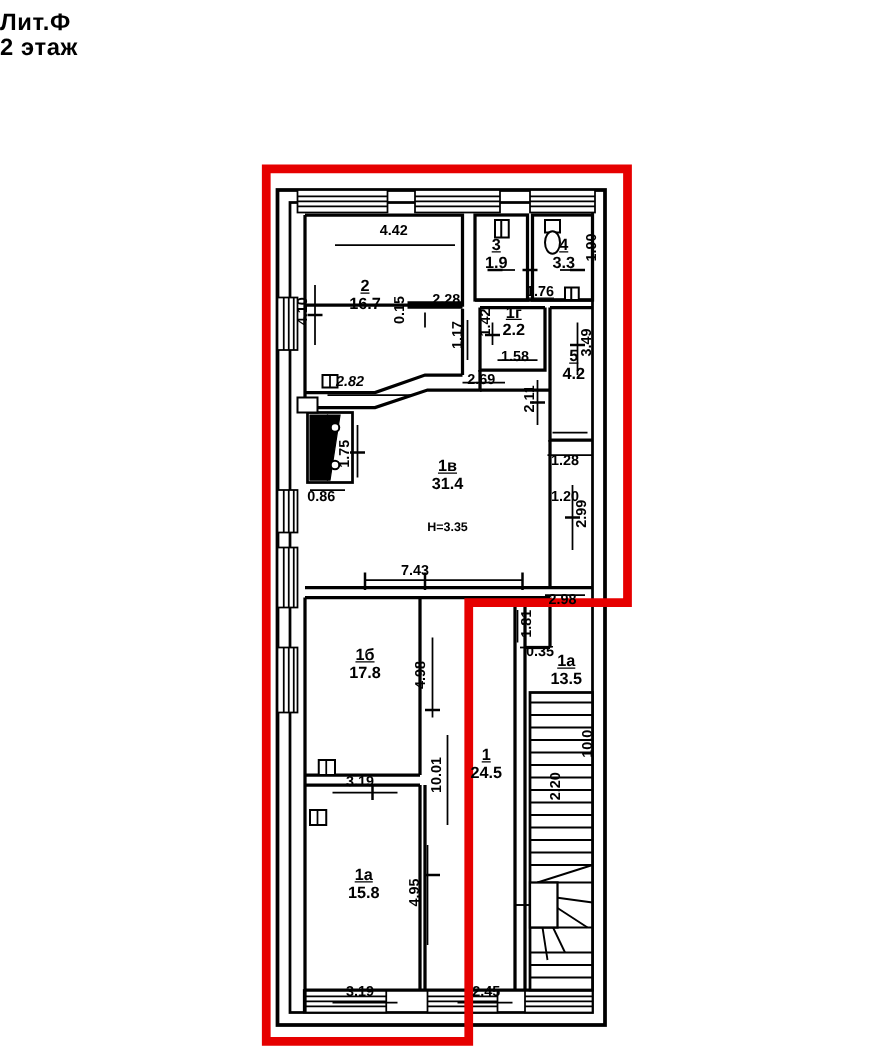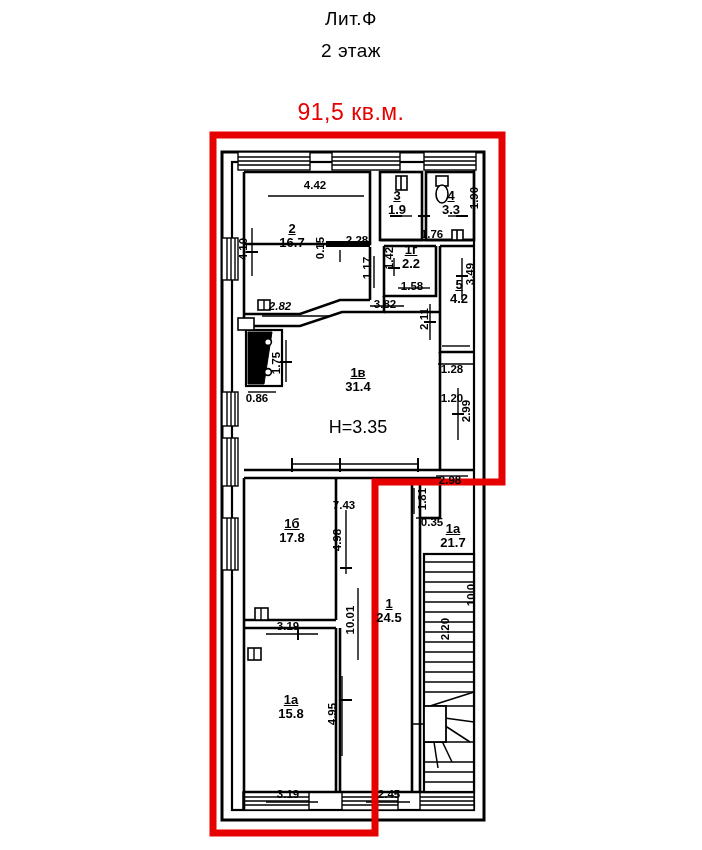--- a/index.html
+++ b/index.html
@@ -16,27 +16,27 @@
   }
   #page {
     position: relative;
     width: 702px;
     height: 850px;
     background: #ffffff;
   }
   .hdr {
     position: absolute;
     width: 100%;
-    text-align: center;
-    font-weight: normal;
+    text-align: left;
+    font-weight: bold;
     color: #000;
     letter-spacing: 0.5px;
   }
   #title-liter { top: 8px; font-size: 19px; }
-  #title-floor { top: 40px; font-size: 19px; }
+  #title-floor { top: 28px; font-size: 19px; }
   #title-area  { top: 99px; font-size: 23px; color: #e60000; }
 
   #plan {
     position: absolute;
     left: 0; top: 0;
     width: 702px; height: 850px;
   }
   .lbl {
     position: absolute;
     font-family: "Liberation Sans", sans-serif;
@@ -52,30 +52,29 @@
   .room .num { text-decoration: underline; display:block; }
   .room .ar  { display:block; }
   .dim {
     font-size: 11.5px;
     font-weight: bold;
   }
   .vert {
     transform-origin: 50% 50%;
     transform: rotate(-90deg);
   }
-  .hgt { font-size: 18px; font-weight: normal; }
+  .hgt { font-size: 10px; font-weight: bold; }
 </style>
 </head>
 <body>
 
 <div id="page">
 
   <div class="hdr" id="title-liter">Лит.Ф</div>
   <div class="hdr" id="title-floor">2 этаж</div>
-  <div class="hdr" id="title-area">91,5 кв.м.</div>
 
   <svg id="plan" viewBox="0 0 702 850" xmlns="http://www.w3.org/2000/svg">
 
     <g fill="none" stroke="#000">
 
       <rect x="222" y="152" width="262" height="668" stroke="#000" stroke-width="3" fill="#fff"></rect>
 
       <rect x="232" y="162" width="242" height="648" stroke="#000" stroke-width="2.2" fill="none"></rect>
 
       <g stroke="#000" stroke-width="1.4">
@@ -326,45 +325,45 @@
       <div class="lbl room" style="left: 252px; top: 517px; width: 80px;">
         <span class="num">1б</span>
         <span class="ar">17.8</span>
       </div>
       <div class="lbl room" style="left: 349px; top: 597px; width: 80px;">
         <span class="num">1</span>
         <span class="ar">24.5</span>
       </div>
       <div class="lbl room" style="left: 413px; top: 522px; width: 80px;">
         <span class="num">1а</span>
-        <span class="ar">21.7</span>
+        <span class="ar">13.5</span>
       </div>
       <div class="lbl room" style="left: 251px; top: 693px; width: 80px;">
         <span class="num">1а</span>
         <span class="ar">15.8</span>
       </div>
       <div class="lbl dim" style="left: 295px; top: 179px; width: 40px;">4.42</div>
       <div class="lbl dim vert" style="left: 223px; top: 243px; width: 40px;">4.10</div>
       <div class="lbl dim vert" style="left: 300px; top: 242px; width: 40px;">0.15</div>
       <div class="lbl dim" style="left: 337px; top: 234px; width: 40px;">2.28</div>
       <div class="lbl dim vert" style="left: 347px; top: 262px; width: 40px;">1.17</div>
       <div class="lbl dim" style="left: 260px; top: 300px; width: 40px; font-style: italic;">2.82</div>
       <div class="lbl dim vert" style="left: 454px; top: 192px; width: 40px;">1.90</div>
       <div class="lbl dim" style="left: 412px; top: 228px; width: 40px; text-decoration: underline;">1.76</div>
       <div class="lbl dim vert" style="left: 369px; top: 252px; width: 40px;">1.42</div>
       <div class="lbl dim" style="left: 392px; top: 280px; width: 40px;">1.58</div>
-      <div class="lbl dim" style="left: 365px; top: 298px; width: 40px;">3.82</div>
+      <div class="lbl dim" style="left: 365px; top: 298px; width: 40px;">2.69</div>
       <div class="lbl dim vert" style="left: 450px; top: 268px; width: 40px;">3.49</div>
       <div class="lbl dim vert" style="left: 404px; top: 313px; width: 40px;">2.11</div>
       <div class="lbl dim" style="left: 432px; top: 345px; width: 40px; margin-top: 47px;">1.20</div>
       <div class="lbl dim" style="left: 432px; top: 363px; width: 40px;">1.28</div>
       <div class="lbl dim vert" style="left: 256px; top: 357px; width: 40px;">1.75</div>
       <div class="lbl dim" style="left: 237px; top: 392px; width: 40px;">0.86</div>
       <div class="lbl dim vert" style="left: 446px; top: 405px; width: 40px;">2.99</div>
-      <div class="lbl dim" style="left: 324px; top: 451px; width: 40px; margin-top: 48px;">7.43</div>
+      <div class="lbl dim" style="left: 312px; top: 451px; width: 40px;">7.43</div>
       <div class="lbl dim" style="left: 430px; top: 474px; width: 40px;">2.98</div>
       <div class="lbl dim vert" style="left: 402px; top: 493px; width: 40px;">1.81</div>
       <div class="lbl dim" style="left: 412px; top: 516px; width: 40px;">0.35</div>
       <div class="lbl dim vert" style="left: 317px; top: 534px; width: 40px;">4.98</div>
       <div class="lbl dim vert" style="left: 330px; top: 614px; width: 40px;">10.01</div>
       <div class="lbl dim" style="left: 268px; top: 620px; width: 40px;">3.19</div>
       <div class="lbl dim vert" style="left: 451px; top: 589px; width: 40px;">10.0</div>
       <div class="lbl dim vert" style="left: 425px; top: 623px; width: 40px;">2.20</div>
       <div class="lbl dim vert" style="left: 312px; top: 708px; width: 40px;">4.95</div>
       <div class="lbl dim" style="left: 268px; top: 788px; width: 40px;">3.19</div>

